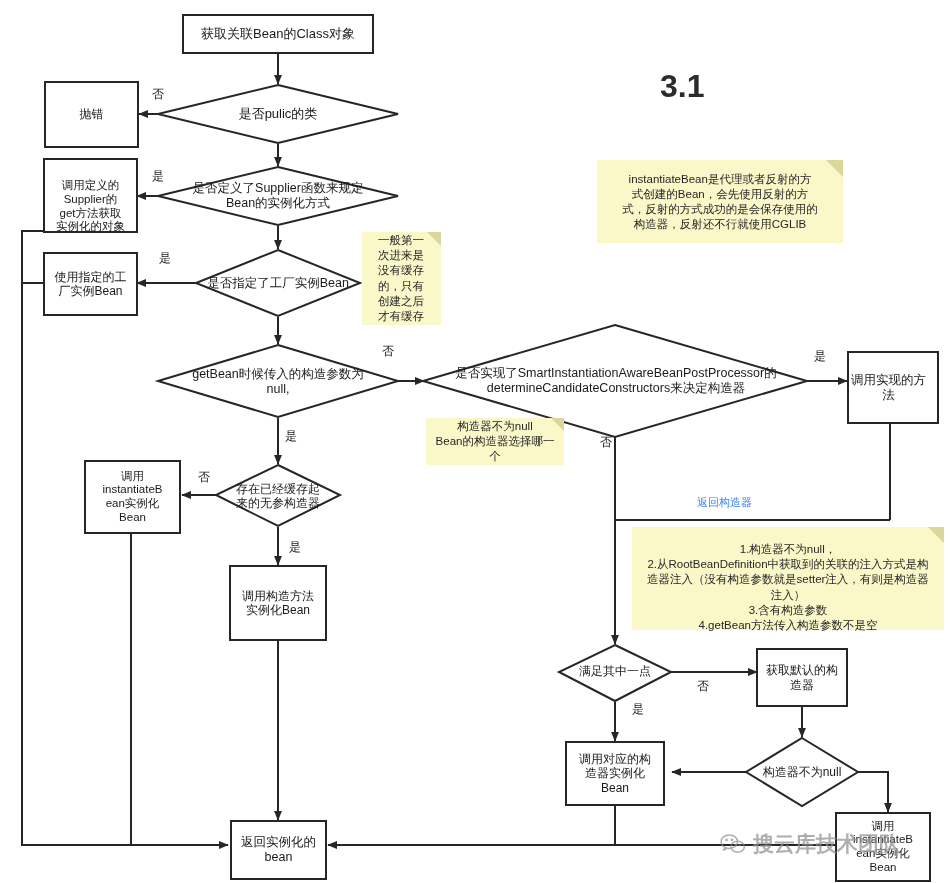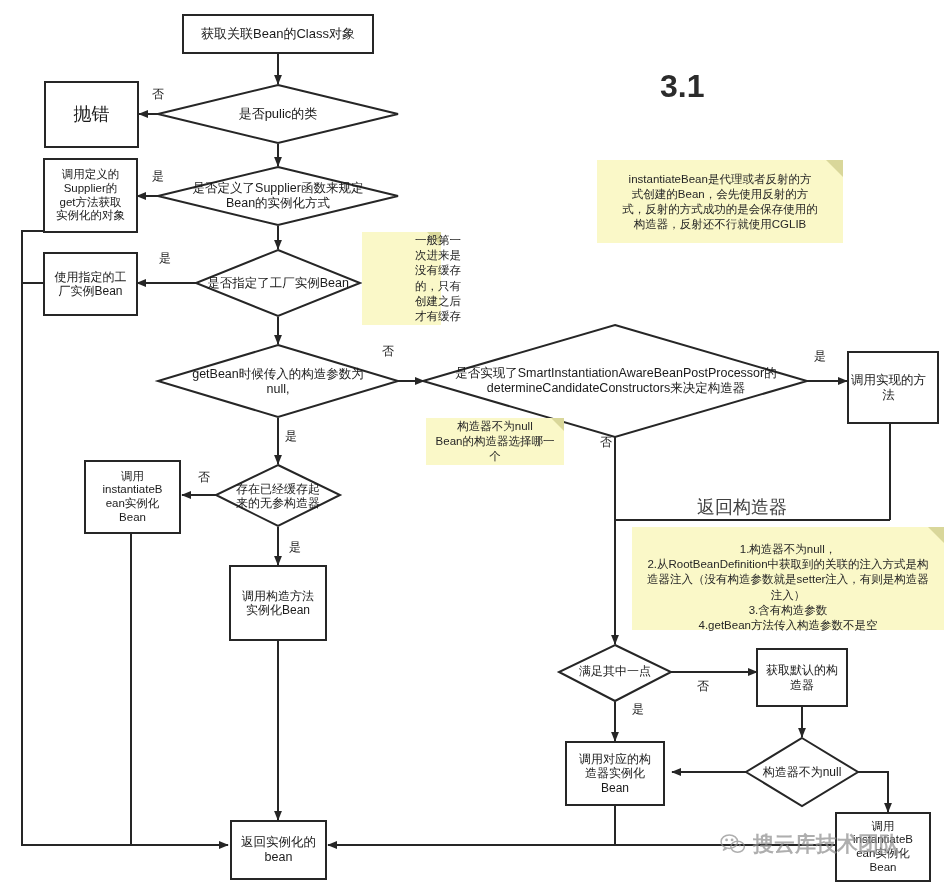--- a/index.html
+++ b/index.html
@@ -21,21 +21,21 @@
     position:absolute;display:flex;align-items:center;justify-content:center;
     text-align:center;color:#262626;line-height:1.32;
     font-family:"Liberation Sans","DejaVu Sans",sans-serif;
     white-space:pre-wrap;pointer-events:none;
   }
   .title31{
     position:absolute;font-weight:bold;color:#2b2b2b;
     font-family:"Liberation Sans","DejaVu Sans",sans-serif;
   }
   .plainLabel{
-    position:absolute;color:#404040;font-size:18px;
+    position:absolute;color:#3b82f6;font-size:11px;
     font-family:"Liberation Sans","DejaVu Sans",sans-serif;
   }
   .watermark{
     position:absolute;display:flex;align-items:center;gap:7px;
     color:#8f8f8f;opacity:.72;font-size:21px;font-weight:bold;
     font-family:"Liberation Sans","DejaVu Sans",sans-serif;
     pointer-events:none;
   }
   .wm-ico{width:26px;height:22px;}
 </style>
@@ -140,24 +140,24 @@
       <path d="M426,418 L564,418 L564,465 L426,465 Z" fill="#faf8c8" stroke="none"></path>
       <path d="M551,418 L564,418 L564,431 Z" fill="#d9d79a" stroke="none"></path>
 
       <path d="M632,527 L944,527 L944,630 L632,630 Z" fill="#faf8c8" stroke="none"></path>
       <path d="M928,527 L944,527 L944,543 Z" fill="#d9d79a" stroke="none"></path>
     </g>
   </svg>
 
   <div class="nodeText" style="left:183px;top:15px;width:190px;height:38px;font-size:13px;">获取关联Bean的Class对象</div>
   <div class="nodeText" style="left:198px;top:100px;width:160px;height:28px;font-size:13px;">是否pulic的类</div>
-  <div class="nodeText" style="left:45px;top:82px;width:93px;height:65px;font-size:18px;">抛错</div>
+  <div class="nodeText" style="left:45px;top:82px;width:93px;height:65px;font-size:12px;">抛错</div>
   <div class="nodeText" style="left:178px;top:178px;width:200px;height:36px;font-size:12.5px;">是否定义了Supplier函数来规定
 Bean的实例化方式</div>
-  <div class="nodeText" style="left:44px;top:159px;width:93px;height:73px;font-size:11.5px;">调用定义的
+  <div class="nodeText" style="left:44px;top:159px;width:93px;height:95px;font-size:11.5px;">调用定义的
 Supplier的
 get方法获取
 实例化的对象</div>
   <div class="nodeText" style="left:198px;top:270px;width:160px;height:26px;font-size:12.5px;">是否指定了工厂实例Bean</div>
   <div class="nodeText" style="left:44px;top:253px;width:93px;height:62px;font-size:12px;">使用指定的工
 厂实例Bean</div>
   <div class="nodeText" style="left:176px;top:365px;width:204px;height:34px;font-size:12.5px;">getBean时候传入的构造参数为
 null,</div>
   <div class="nodeText" style="left:438px;top:363px;width:356px;height:36px;font-size:12.5px;">是否实现了SmartInstantiationAwareBeanPostProcessor的
 determineCandidateConstructors来决定构造器</div>
@@ -196,21 +196,21 @@
   <div class="edgeLabel" style="left:600px;top:436px;">否</div>
   <div class="edgeLabel" style="left:697px;top:680px;">否</div>
   <div class="edgeLabel" style="left:632px;top:703px;">是</div>
 
   <div class="plainLabel" style="left:697px;top:495px;">返回构造器</div>
 
   <div class="noteText" style="left:600px;top:163px;width:240px;height:78px;font-size:11.5px;">instantiateBean是代理或者反射的方
 式创建的Bean，会先使用反射的方
 式，反射的方式成功的是会保存使用的
 构造器，反射还不行就使用CGLIB</div>
-  <div class="noteText" style="left:363px;top:234px;width:76px;height:89px;font-size:11.5px;padding-left:37px;">一般第一
+  <div class="noteText" style="left:363px;top:234px;width:76px;height:89px;font-size:11.5px;">一般第一
 次进来是
 没有缓存
 的，只有
 创建之后
 才有缓存</div>
   <div class="noteText" style="left:427px;top:419px;width:136px;height:45px;font-size:11.5px;">构造器不为null
 Bean的构造器选择哪一
 个</div>
   <div class="noteText" style="left:634px;top:529px;width:308px;height:99px;font-size:11.5px;margin-top:9px;">1.构造器不为null，
 2.从RootBeanDefinition中获取到的关联的注入方式是构

